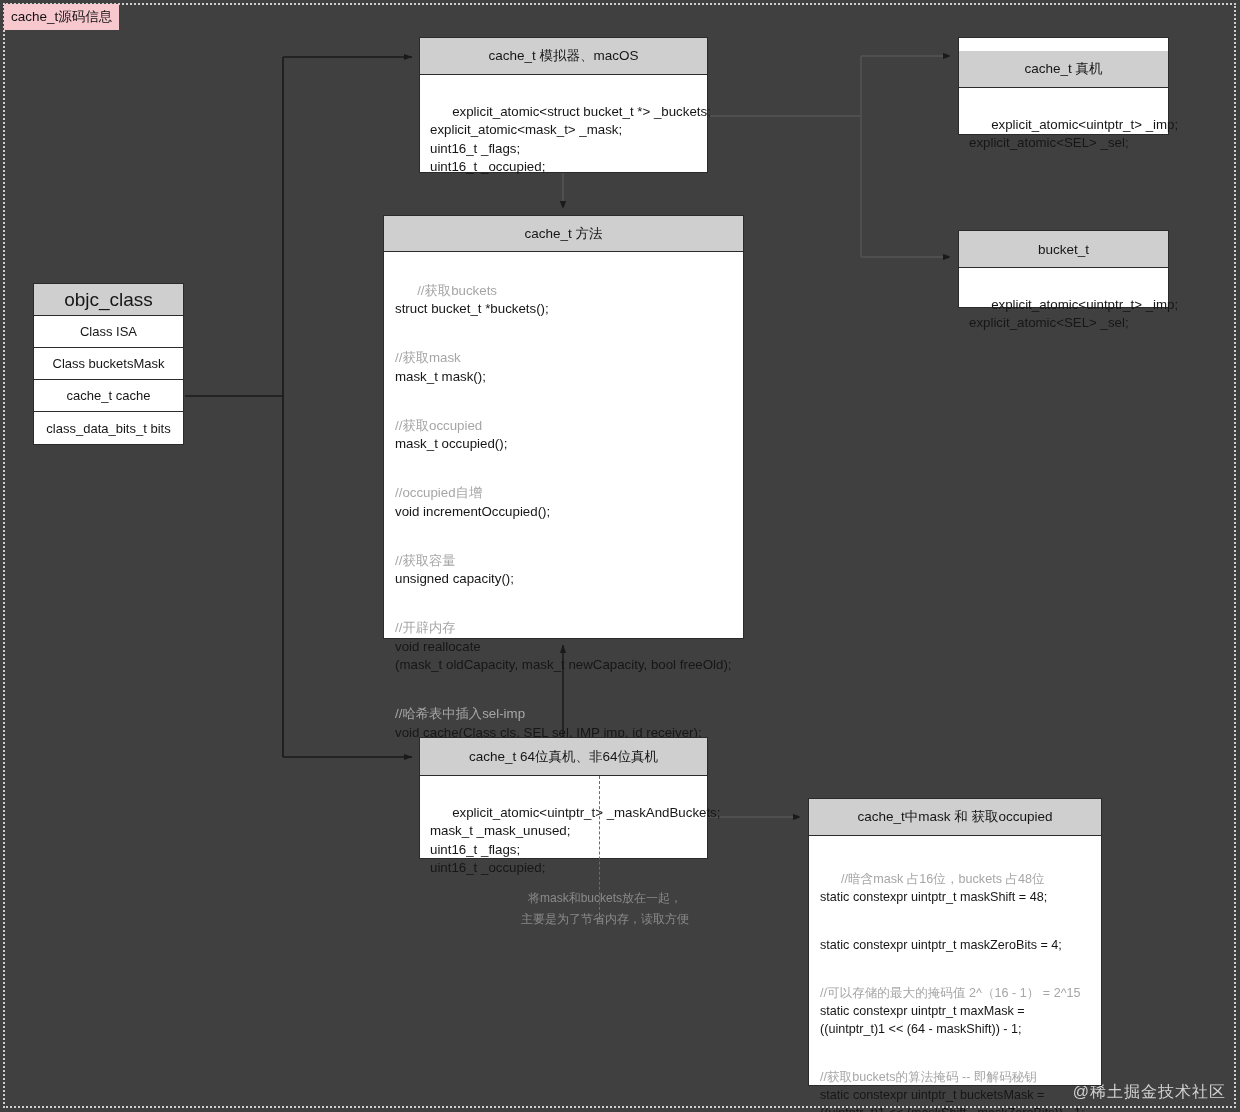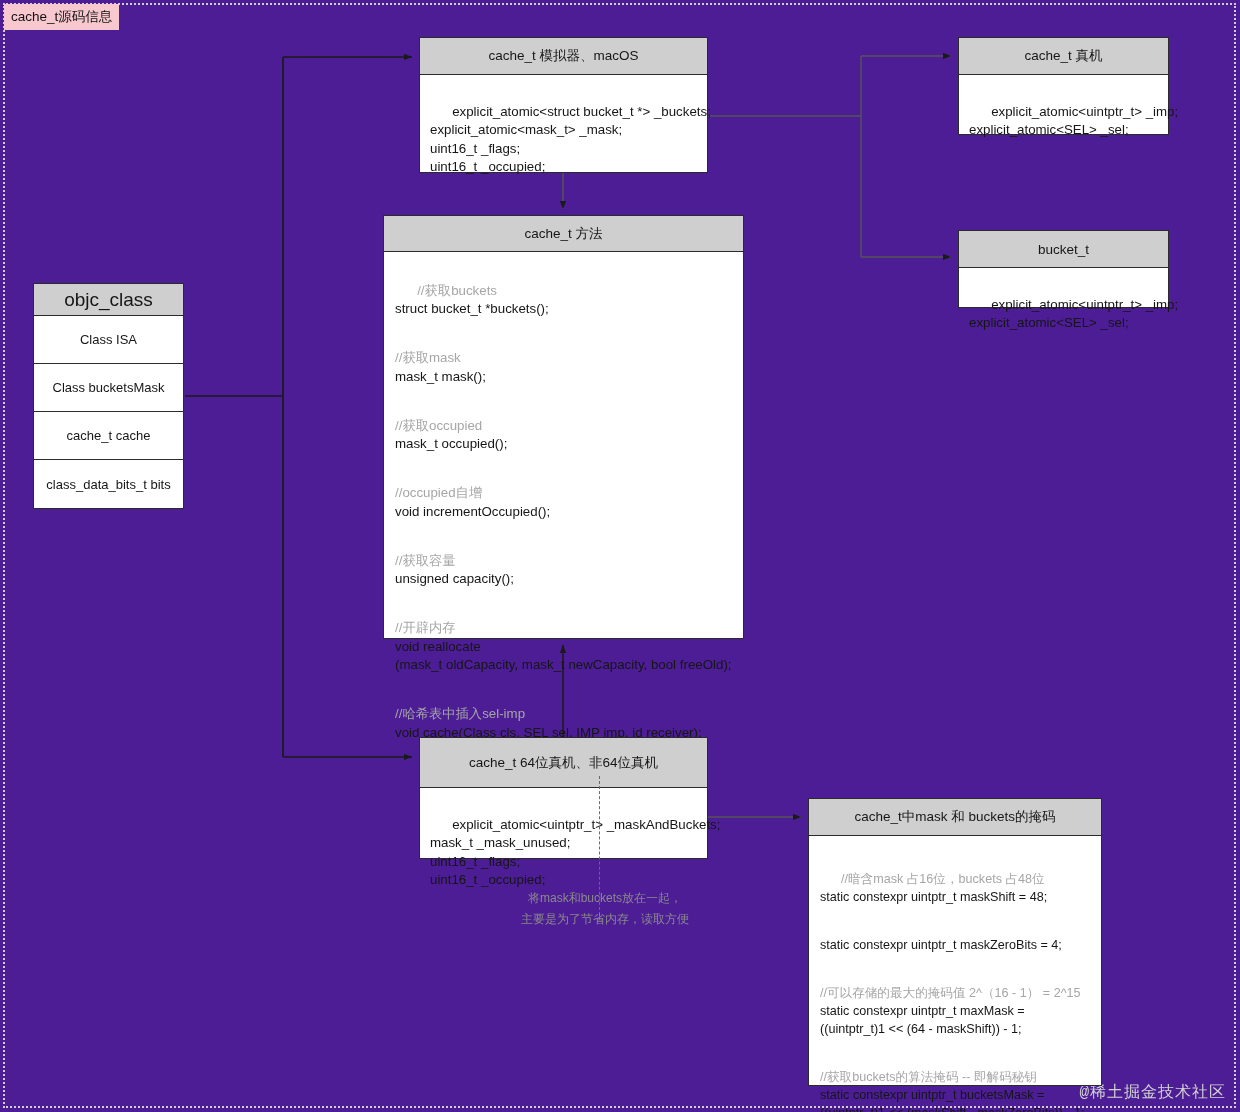--- a/index.html
+++ b/index.html
@@ -9,21 +9,21 @@
   }
   body {
     font-family: "Liberation Sans", "DejaVu Sans", sans-serif;
     color: #1a1a1a;
     -webkit-font-smoothing: antialiased;
   }
   #canvas {
     position: relative;
     width: 1240px;
     height: 1112px;
-    background: #4c1d95;
+    background: #404040;
     overflow: hidden;
   }
 
   
   #page-border {
     position: absolute;
     left: 3px;
     top: 3px;
     width: 1233px;
     height: 1105px;
@@ -87,55 +87,55 @@
   #objc-class {
     left: 33px;
     top: 283px;
     width: 151px;
   }
   #objc-class .node-header {
     height: 32px;
     font-size: 19px;
   }
   .row {
-    height: 48px;
+    height: 32px;
     border-bottom: 1.4px solid #2b2b2b;
     display: flex;
     align-items: center;
     justify-content: center;
     font-size: 13px;
     color: #161616;
     box-sizing: border-box;
     white-space: nowrap;
   }
   .row.last { border-bottom: none; }
 
   
   #sim-box { left: 419px; top: 37px; width: 289px; height: 136px; }
   #sim-box .node-header { height: 37px; }
 
   
   #real-box { left: 958px; top: 37px; width: 211px; height: 98px; }
-  #real-box .node-header { height: 37px; }
+  #real-box .node-header { height: 37px; margin-top: 13px; }
 
   
   #bucket-box { left: 958px; top: 208px; width: 211px; height: 78px; margin-top: 22px; }
   #bucket-box .node-header { height: 37px; }
 
   
   #methods-box { left: 383px; top: 215px; width: 361px; height: 424px; }
   #methods-box .node-header { height: 36px; }
   #methods-box .node-body { padding: 11px 10px 10px 11px; }
   .cmt { color: #a6a6a6; }
   .code { color: #161616; }
   .gap { display: block; height: 12px; }
 
   
   #bit64-box { left: 419px; top: 737px; width: 289px; height: 122px; }
-  #bit64-box .node-header { height: 50px; }
+  #bit64-box .node-header { height: 38px; }
   #bit64-dash {
     position: absolute;
     left: 599px;
     top: 776px;
     width: 0;
     height: 144px;
     border-left: 1.6px dashed #6a6a6a;
     z-index: 5;
   }
 
@@ -160,21 +160,20 @@
   
   #watermark {
     position: absolute;
     right: 14px;
     bottom: 9px;
     font-size: 16px;
     color: #d2d2d2;
     letter-spacing: 1px;
     z-index: 3;
     white-space: nowrap;
-    font-family: Liberation Mono, monospace;
   }
 </style>
 </head>
 <body>
 
 <div id="canvas">
 
   <div id="page-border"></div>
 
   <svg id="wires" viewBox="0 0 1240 1112">
@@ -279,21 +278,21 @@
     </div>
   </div>
   <div id="bit64-dash"></div>
 
   <div id="dash-note">
     <div>将mask和buckets放在一起，</div>
     <div>主要是为了节省内存，读取方便</div>
   </div>
 
   <div class="node" id="mask-box">
-    <div class="node-header">cache_t中mask 和 buckets的掩码</div>
+    <div class="node-header">cache_t中mask 和 获取occupied</div>
     <div class="node-body">
       <span class="cmt">//暗含mask 占16位，buckets 占48位</span>
 <span class="code">static constexpr uintptr_t maskShift = 48;</span><span class="gap"></span>
 <span class="code">static constexpr uintptr_t maskZeroBits = 4;</span><span class="gap"></span>
 <span class="cmt">//可以存储的最大的掩码值 2^（16 - 1） = 2^15</span>
 <span class="code">static constexpr uintptr_t maxMask =</span>
 <span class="code">((uintptr_t)1 &lt;&lt; (64 - maskShift)) - 1;</span><span class="gap"></span>
 <span class="cmt">//获取buckets的算法掩码 -- 即解码秘钥</span>
 <span class="code">static constexpr uintptr_t bucketsMask =</span>
 <span class="code">((uintptr_t)1 &lt;&lt; (maskShift - maskZeroBits)) - 1;</span>

